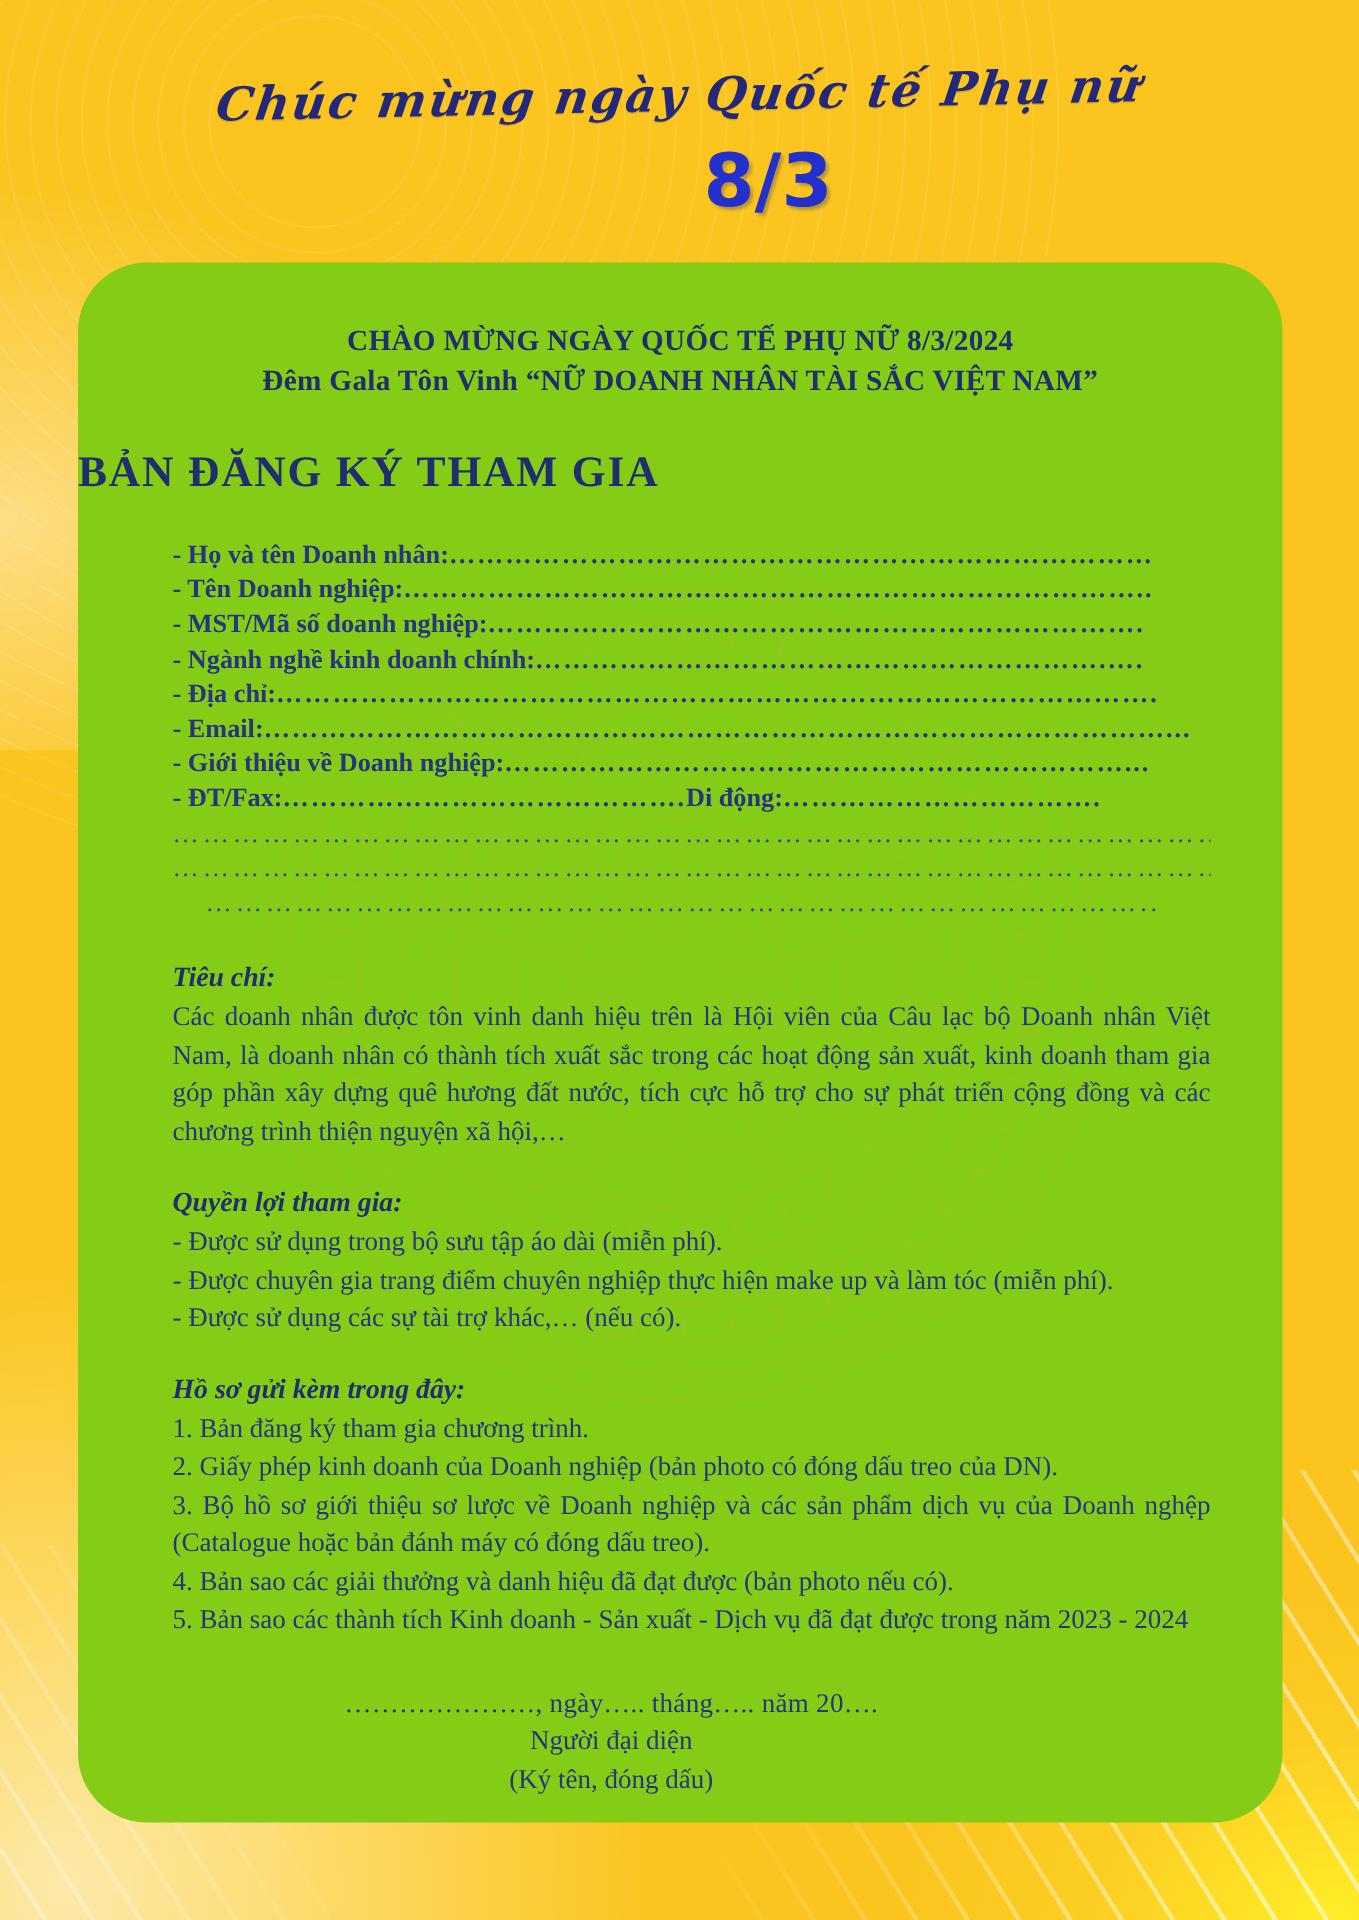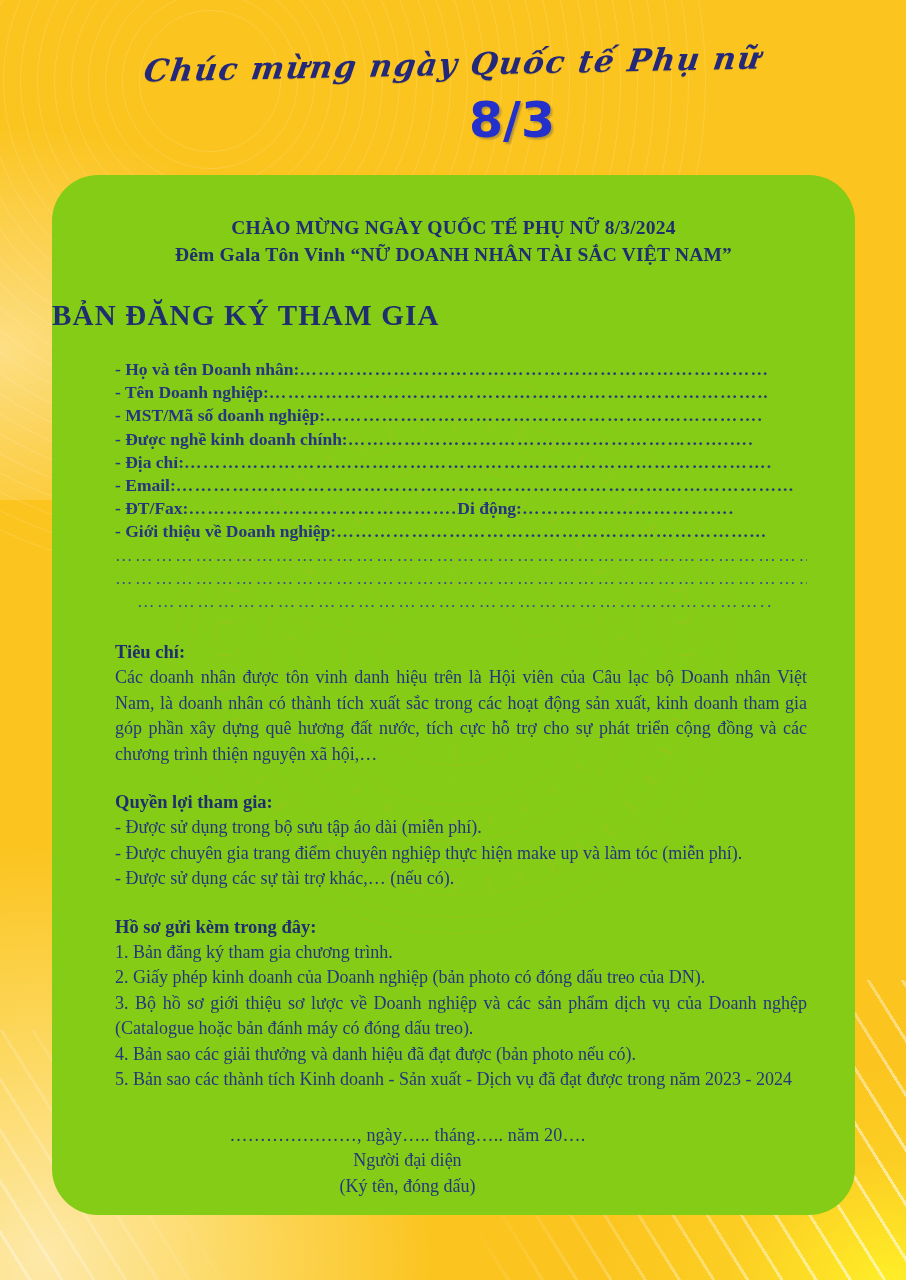--- a/index.html
+++ b/index.html
@@ -179,20 +179,21 @@
   
   .sec{
     padding:0 48px 0 63px;
     color:#26357F;
   }
   .sec-head{
     font-weight:bold;
     font-size:18.5px;
     line-height:26px;
     color:#1F2E6E;
+    font-style:italic;
   }
   .sec-body{
     font-size:18px;
     line-height:25.5px;
     color:#26357F;
     text-align:justify;
   }
   .sec-body.nojust{ text-align:left; }
   .gap-lg{ height:26px; }
   .gap-md{ height:22px; }
@@ -368,37 +369,37 @@
 
       <div class="fline">
         <span class="lbl">- Tên Doanh nghiệp:</span><span class="dots">……………………………………………………………………..</span>
       </div>
 
       <div class="fline">
         <span class="lbl">- MST/Mã số doanh nghiệp:</span><span class="dots">…………………………………………………………….</span>
       </div>
 
       <div class="fline">
-        <span class="lbl">- Được nghề kinh doanh chính:</span><span class="dots">…………………………………………………….….</span>
+        <span class="lbl">- Ngành nghề kinh doanh chính:</span><span class="dots">…………………………………………………….….</span>
       </div>
 
       <div class="fline">
         <span class="lbl">- Địa chỉ:</span><span class="dots">………………………………………………………………………………….</span>
       </div>
 
       <div class="fline">
         <span class="lbl">- Email:</span><span class="dots">……………………………………………………………………………………...</span>
       </div>
 
       <div class="fline">
+        <span class="lbl">- Giới thiệu về Doanh nghiệp:</span><span class="dots">…………………………………………………………...</span>
+      </div>
+
+      <div class="fline">
         <span class="lbl">- ĐT/Fax:</span><span class="dots">…………………………………….</span><span class="lbl">Di động:</span><span class="dots">…………………………….</span>
-      </div>
-
-      <div class="fline">
-        <span class="lbl">- Giới thiệu về Doanh nghiệp:</span><span class="dots">…………………………………………………………...</span>
       </div>
 
       <div class="dotline">……………………………………………………………………………………………………</div>
       <div class="dotline">……………………………………………………………………………………………………</div>
       <div class="dotline indent">…………………………………………………………………………………..</div>
     </div>
 
     <div class="gap-lg"></div>
 
     <div class="sec">

